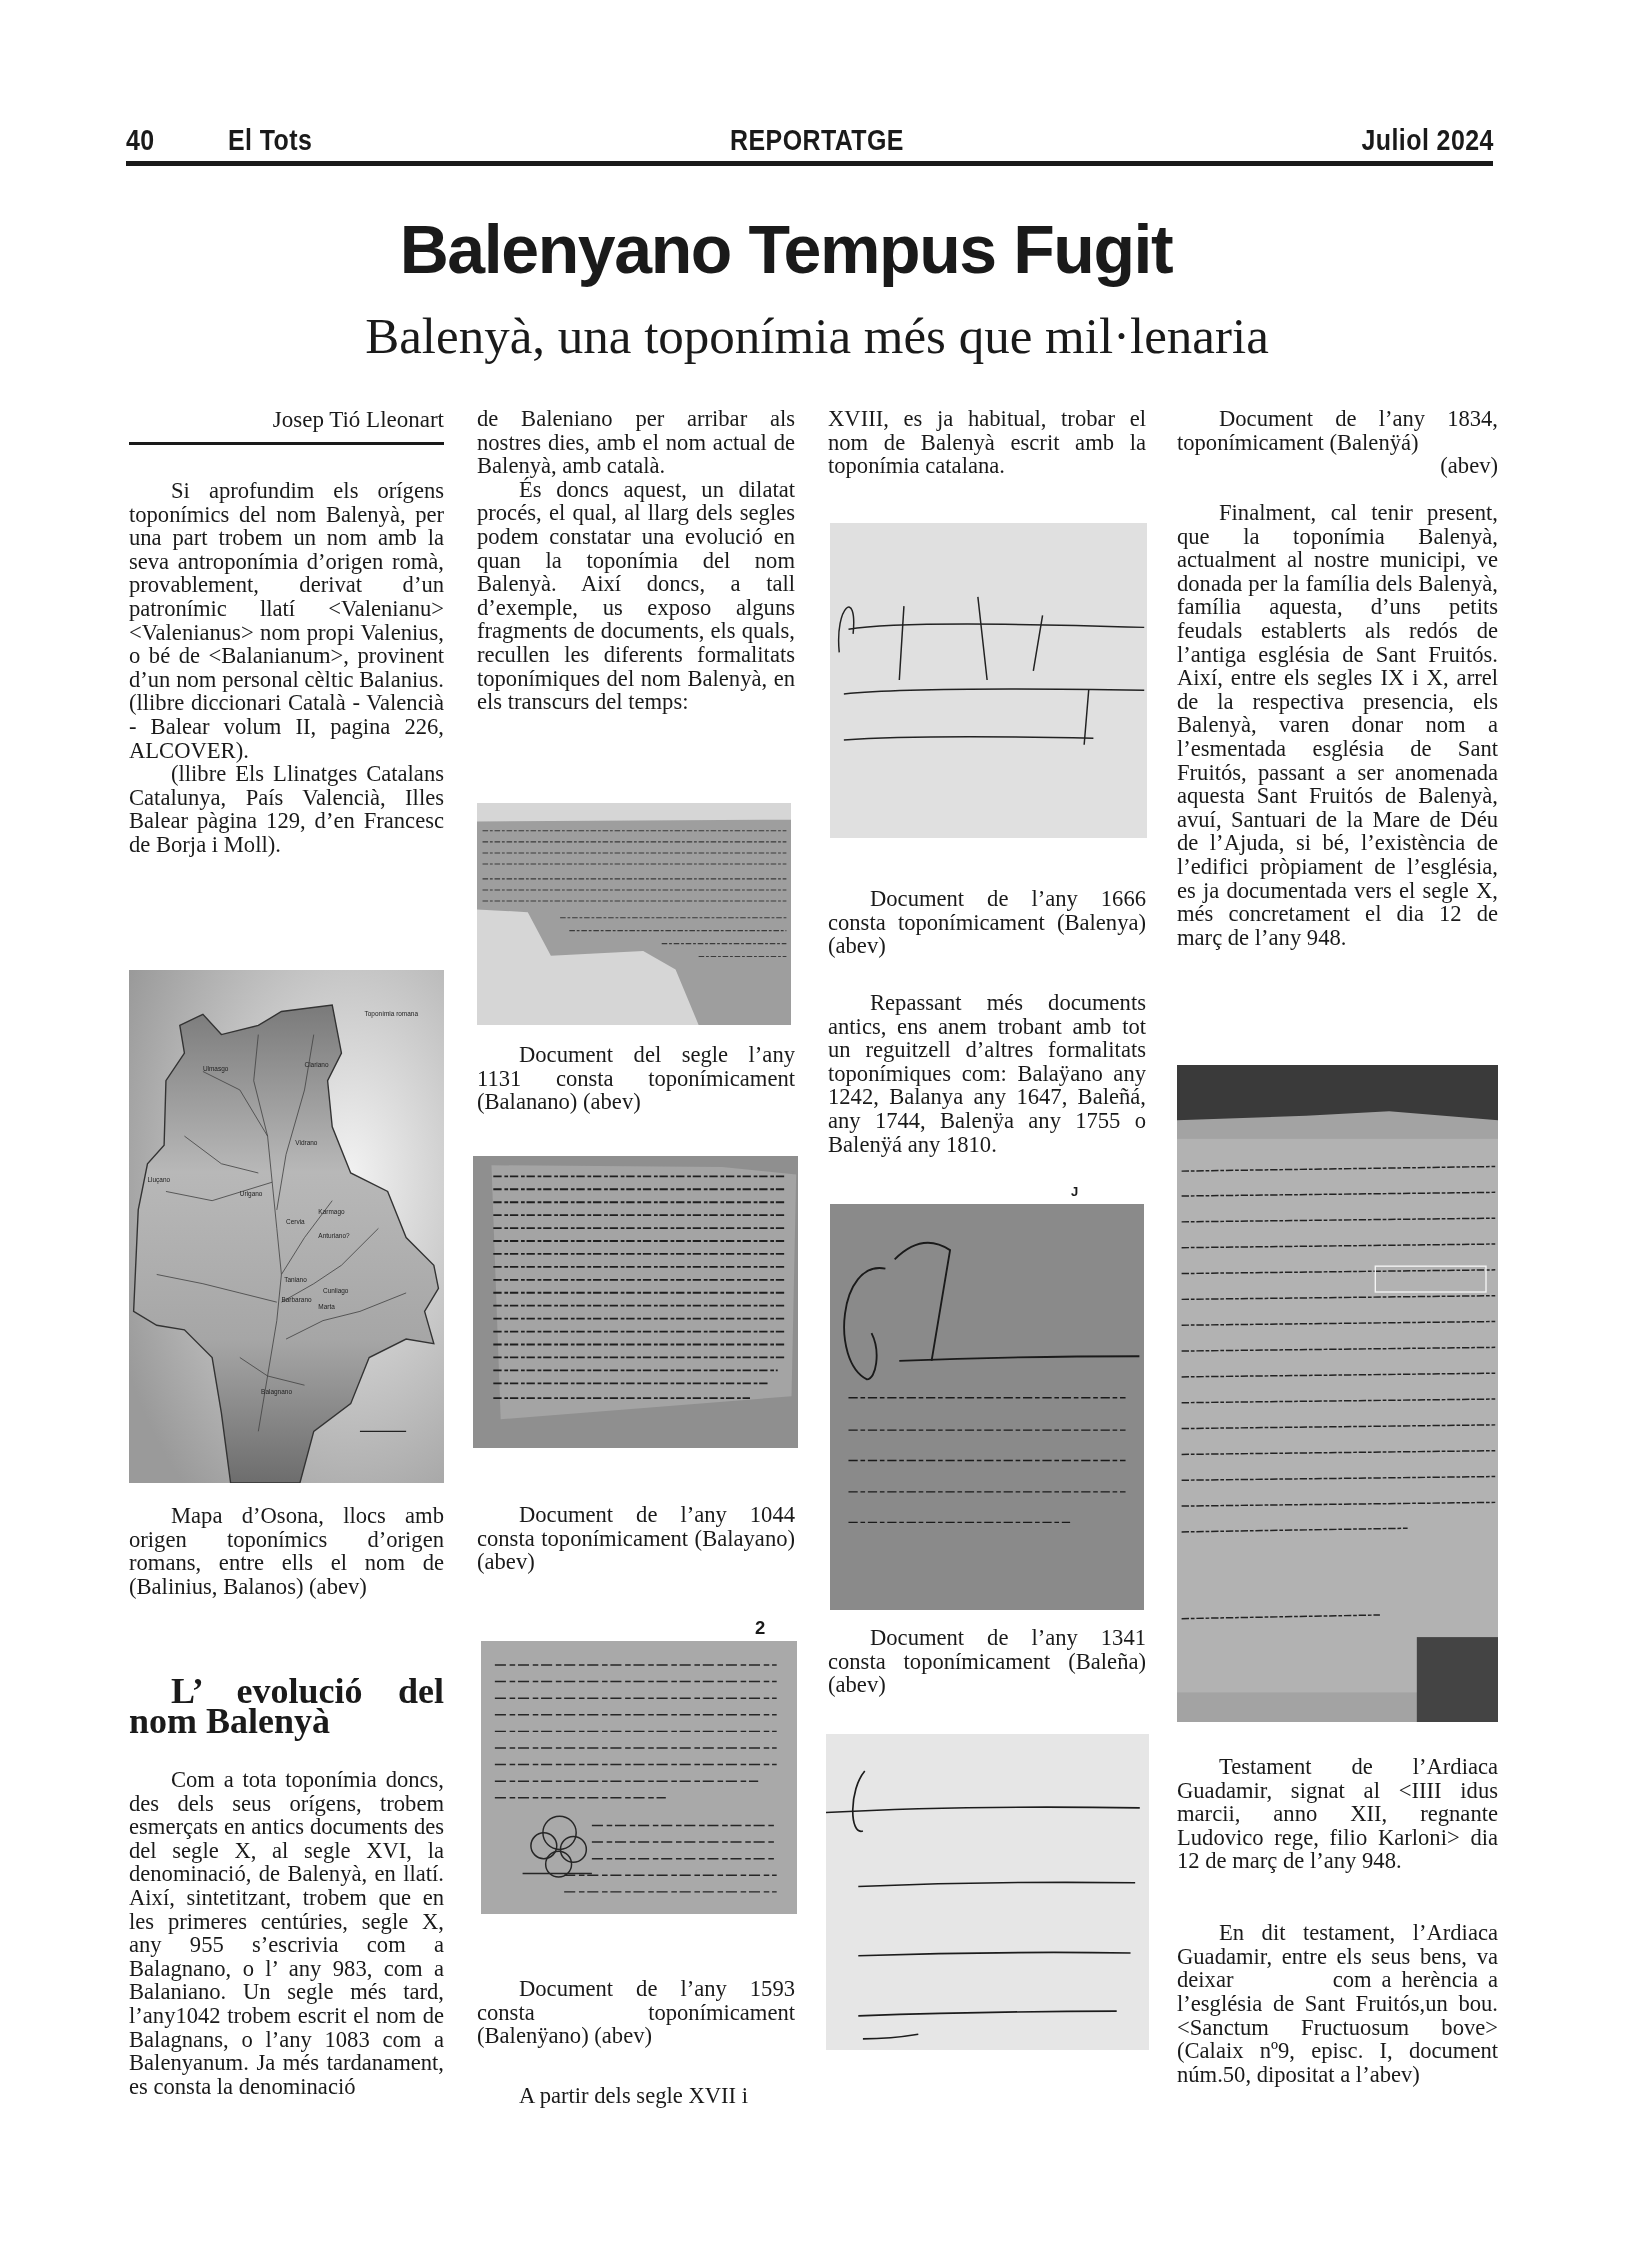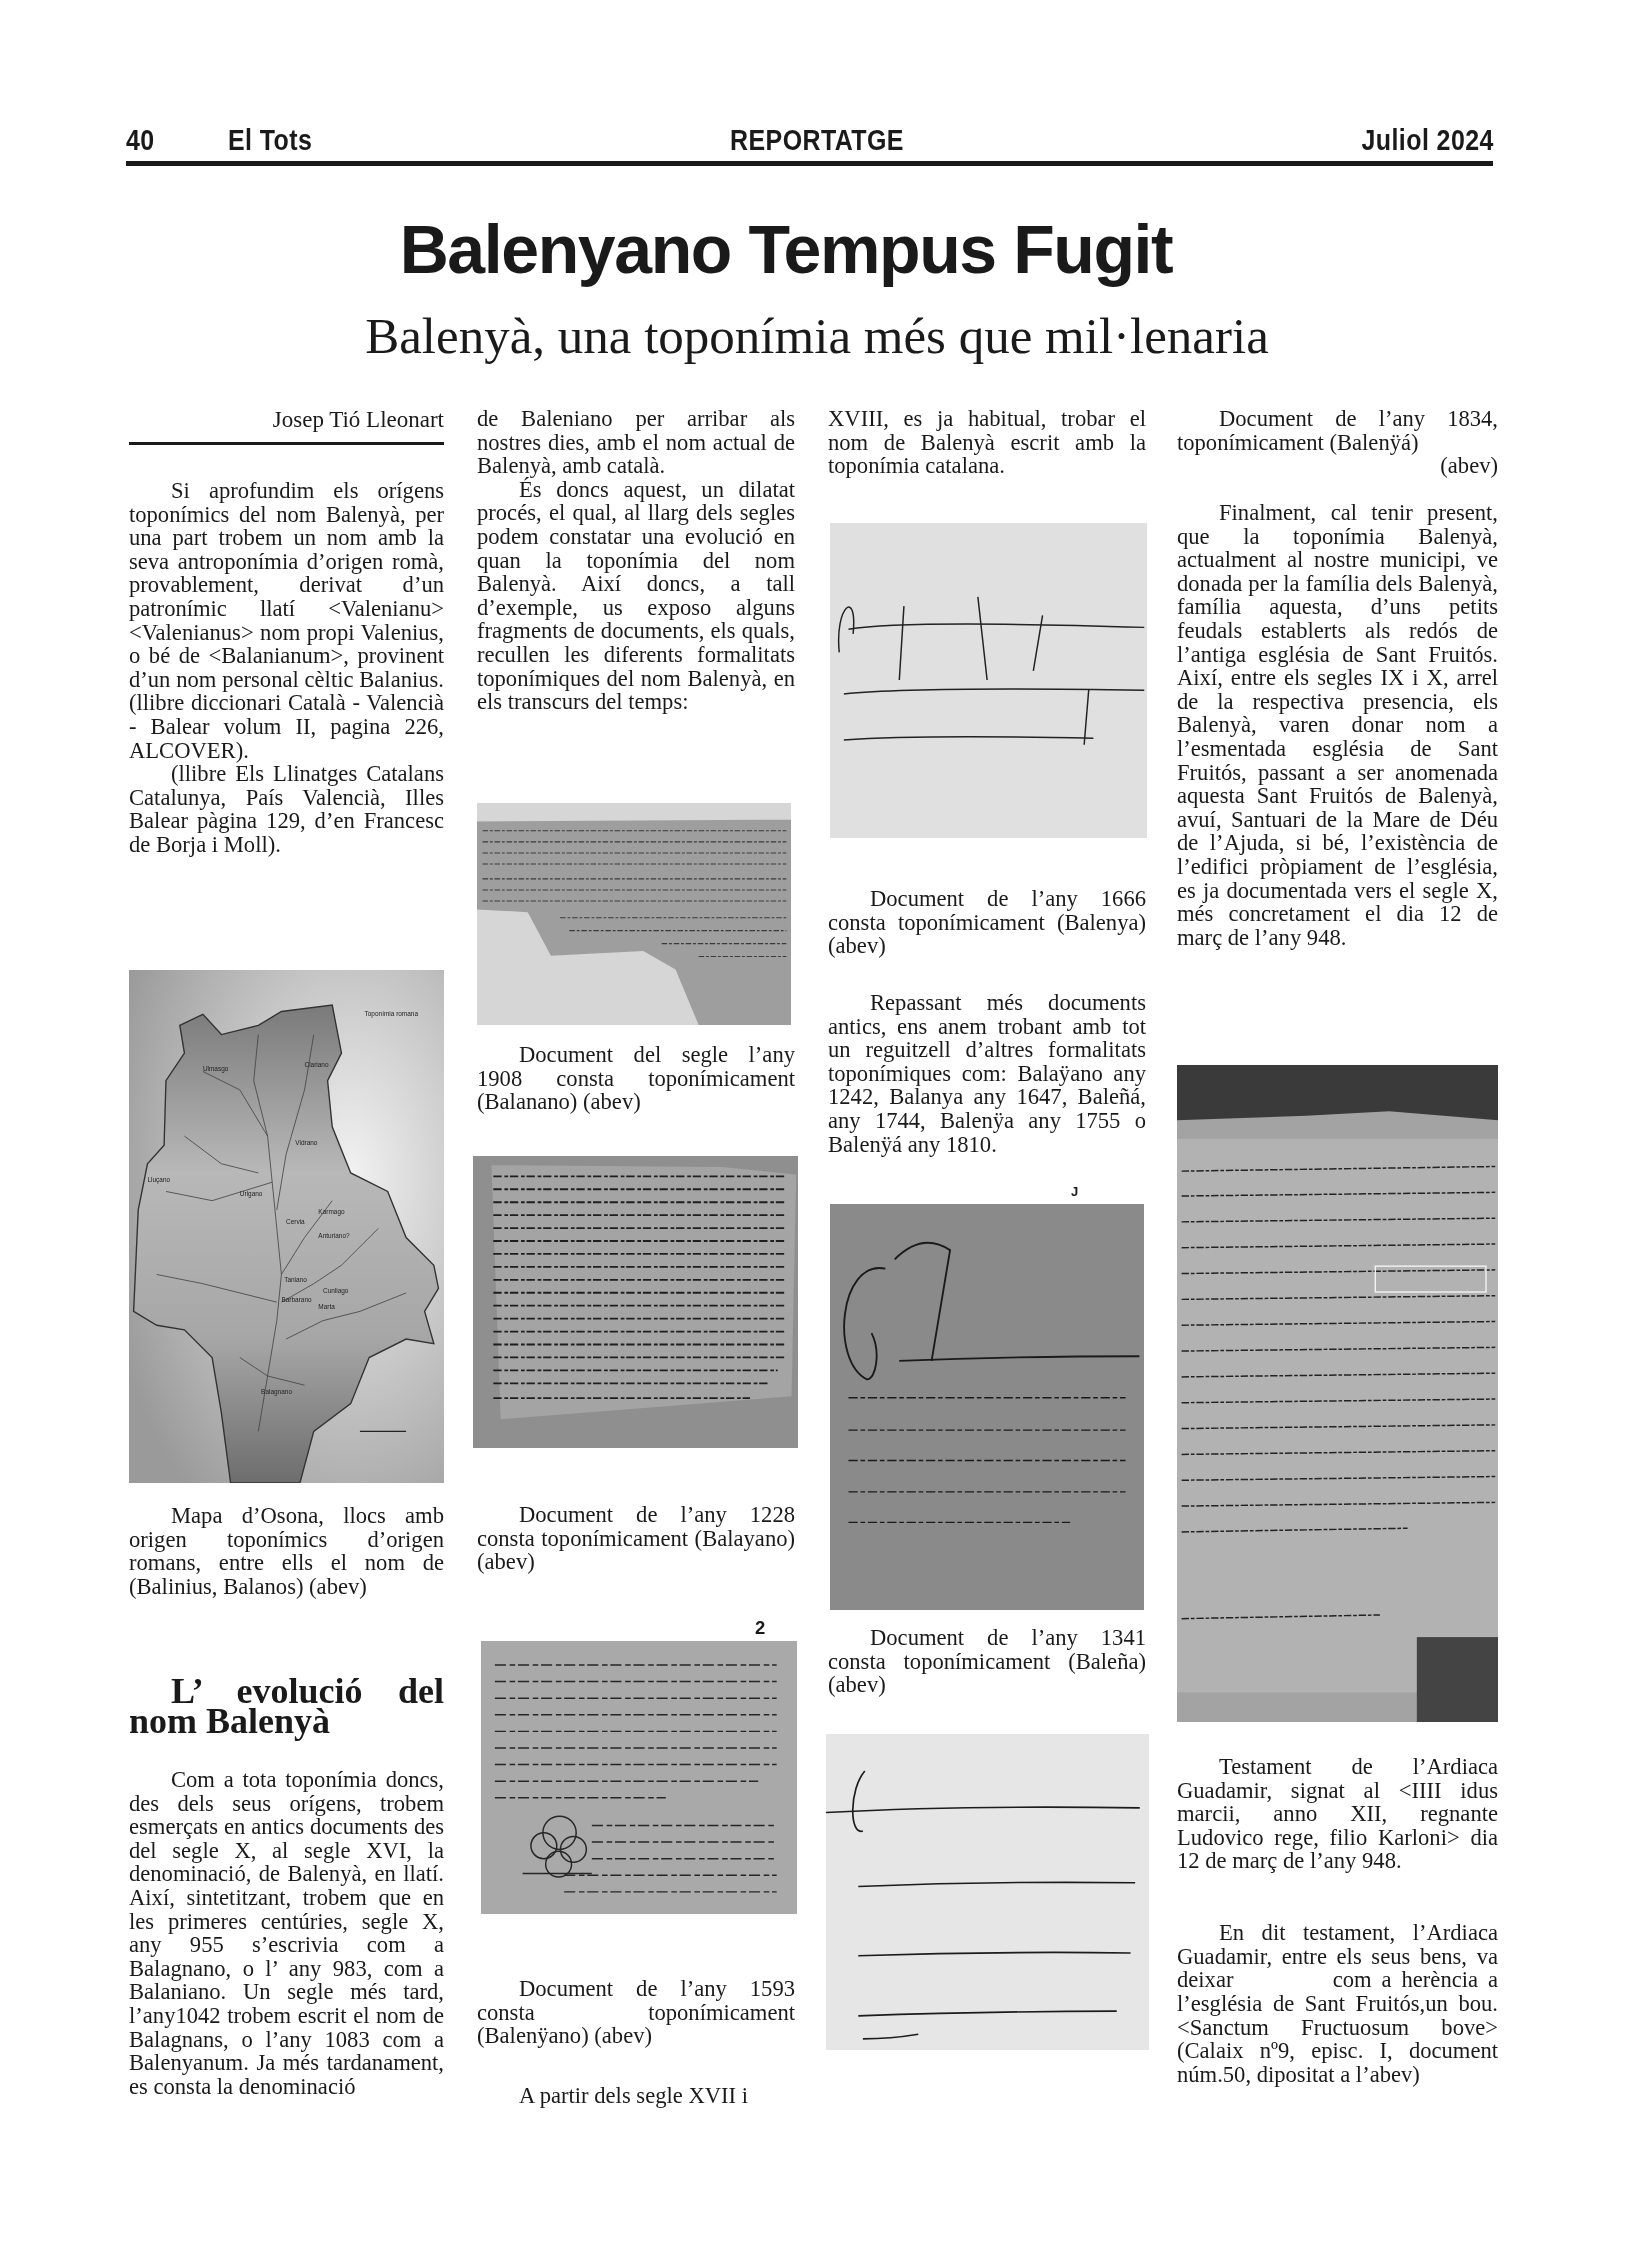--- a/index.html
+++ b/index.html
@@ -119,21 +119,21 @@
         <line x1="6" y1="94" x2="335" y2="94"></line>
       <line x1="6" y1="106" x2="335" y2="106"></line>
         <line x1="90" y1="124" x2="335" y2="124"></line>
       <line x1="100" y1="138" x2="335" y2="138"></line>
         <line x1="200" y1="152" x2="335" y2="152"></line>
       <line x1="240" y1="166" x2="335" y2="166"></line>
     </g>
   </svg>
 </div>
 <div class="abs caption" style="left:477px; width:318px; top:1043px;">
-  <p>Document del segle l’any 1908 consta toponímicament (Balanano) (abev)</p>
+  <p>Document del segle l’any 1131 consta toponímicament (Balanano) (abev)</p>
 </div>
 
 <div class="photo" style="left:473px; top:1156px; width:325px; height:292px;">
   <svg viewBox="0 0 352 316" preserveAspectRatio="none">
     <rect width="352" height="316" fill="#8f8f8f"></rect>
     <path d="M20,10 L270,12 L350,20 L345,260 L30,285 Z" fill="#a4a4a4"></path>
     <g stroke="#1e1e1e" stroke-width="2" stroke-dasharray="9 3 4 2">
       <line x1="22" y1="22" x2="340" y2="22"></line>
         <line x1="22" y1="36" x2="340" y2="36"></line>
       <line x1="22" y1="50" x2="340" y2="50"></line>
@@ -149,21 +149,21 @@
       <line x1="22" y1="190" x2="340" y2="190"></line>
         <line x1="22" y1="204" x2="340" y2="204"></line>
       <line x1="22" y1="218" x2="340" y2="218"></line>
         <line x1="22" y1="232" x2="330" y2="232"></line>
       <line x1="22" y1="246" x2="320" y2="246"></line>
         <line x1="22" y1="262" x2="300" y2="262"></line>
     </g>
   </svg>
 </div>
 <div class="abs caption" style="left:477px; width:318px; top:1503px;">
-  <p>Document de l’any 1228 consta toponímicament (Balayano) (abev)</p>
+  <p>Document de l’any 1044 consta toponímicament (Balayano) (abev)</p>
 </div>
 
 <div class="abs pnum" style="left:755px; top:1617px;">2</div>
 <div class="photo" style="left:481px; top:1641px; width:316px; height:273px;">
   <svg viewBox="0 0 342 296" preserveAspectRatio="none">
     <rect width="342" height="296" fill="#a9a9a9"></rect>
     <g stroke="#262626" stroke-width="1.6" fill="none" stroke-dasharray="12 4 6 3">
       <line x1="15" y1="26" x2="320" y2="26"></line>
         <line x1="15" y1="44" x2="320" y2="44"></line>
       <line x1="15" y1="62" x2="320" y2="62"></line>

